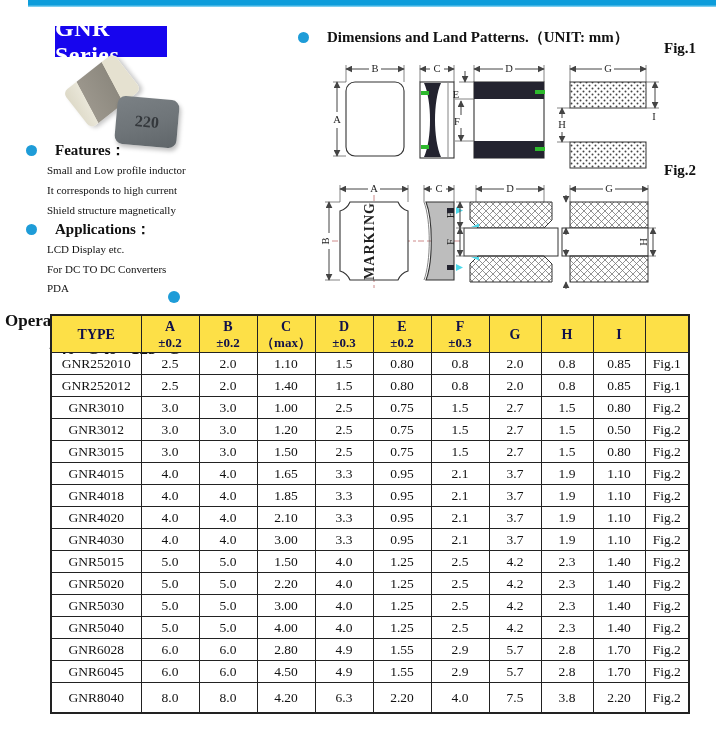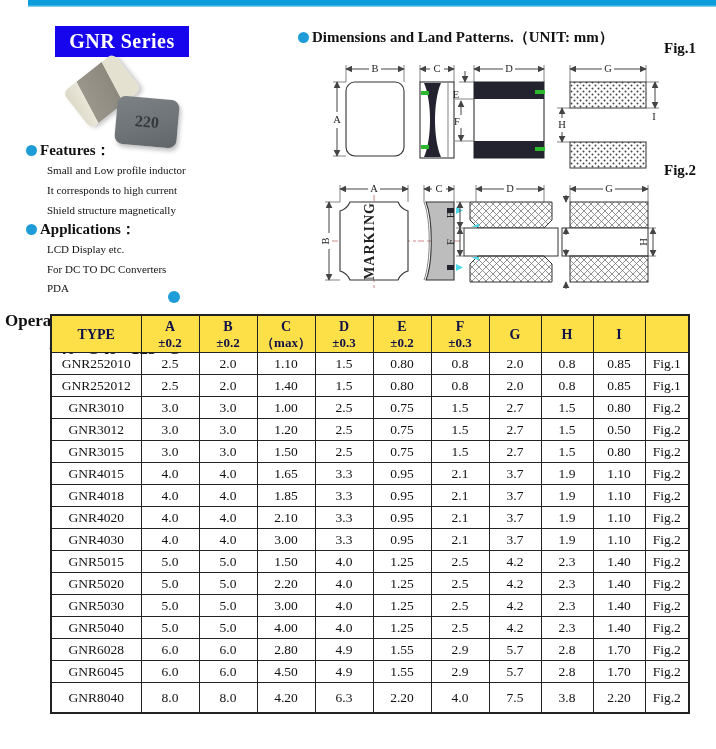--- a/index.html
+++ b/index.html
@@ -3,36 +3,36 @@
 <meta charset="utf-8">
 <style>
   html,body{margin:0;padding:0;background:#fff;}
   #canvas{position:relative;width:716px;height:749px;background:#fff;
           font-family:"Liberation Serif",serif;color:#111;overflow:hidden;}
   .abs{position:absolute;}
 
   .topbar{left:28px;top:0;width:688px;height:7px;
           background:linear-gradient(180deg,#0d9ddb 0%,#0d9ddb 68%,#9adcf5 100%);}
 
-  .gnr-box{left:55px;top:26px;width:134px;height:31px;background:#1705ee;color:#fff;
-           font-weight:bold;font-size:20px;display:flex;align-items:center;justify-content:center;
+  .gnr-box{left:55px;top:26px;width:112px;height:31px;background:#1705ee;color:#fff;
+           font-weight:bold;font-size:24px;display:flex;align-items:center;justify-content:center;
            letter-spacing:.5px;}
 
   .photo{left:64px;top:60px;width:124px;height:88px;}
   .chip1{position:absolute;left:6px;top:8px;width:64px;height:46px;border-radius:6px;
          transform:rotate(-38deg);
          background:linear-gradient(100deg,#dcd8c6 0%,#e9e6d8 24%,#9b968c 25%,#8d897f 68%,#e5e1d0 69%);
          box-shadow:2px 3px 4px rgba(0,0,0,.22);}
   .chip2{position:absolute;left:52px;top:38px;width:62px;height:48px;border-radius:8px;
          transform:rotate(5deg);
          background:linear-gradient(160deg,#7b8185 0%,#6e7478 55%,#5f6569 100%);
          display:flex;align-items:center;justify-content:center;color:#34383c;
          font-weight:bold;font-size:16px;box-shadow:2px 3px 4px rgba(0,0,0,.25);}
 
-  .sect{display:flex;align-items:center;gap:3px;font-weight:bold;font-size:15px;}
+  .sect{display:flex;align-items:center;gap:18px;font-weight:bold;font-size:15px;}
   .bullet{width:11px;height:11px;border-radius:50%;background:#1e9cd8;flex:0 0 auto;}
   .item{font-size:11px;line-height:20px;}
   .optemp{display:flex;align-items:flex-end;gap:8px;font-weight:bold;font-size:17px;flex-direction:column;}
   .figlabel{font-weight:bold;font-size:15px;}
 
   table{border-collapse:collapse;table-layout:fixed;width:638px;border:2px solid #222;}
   th,td{border:1px solid #222;text-align:center;vertical-align:middle;overflow:hidden;}
   th{background:#fde047;padding:2px 0;}
   .h1{font-weight:bold;font-size:14px;line-height:17px;color:#10104a;}
   .h2{font-weight:bold;font-size:13px;line-height:15px;color:#10104a;}

